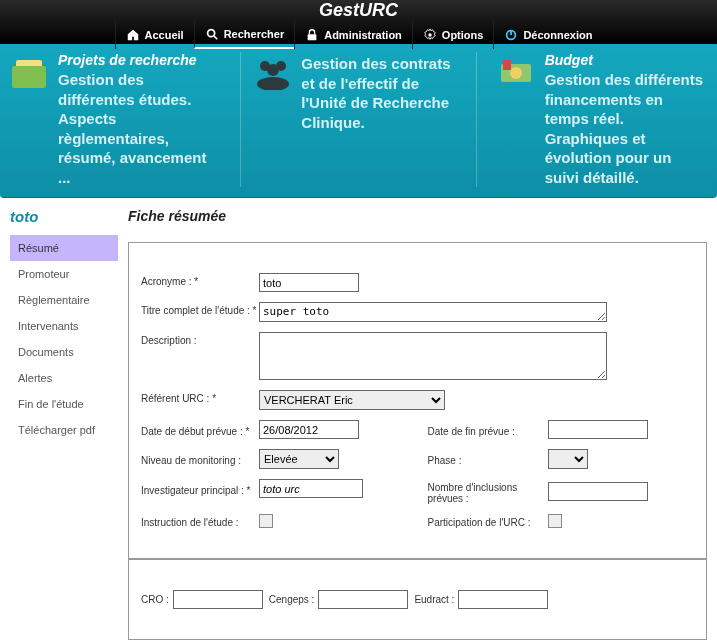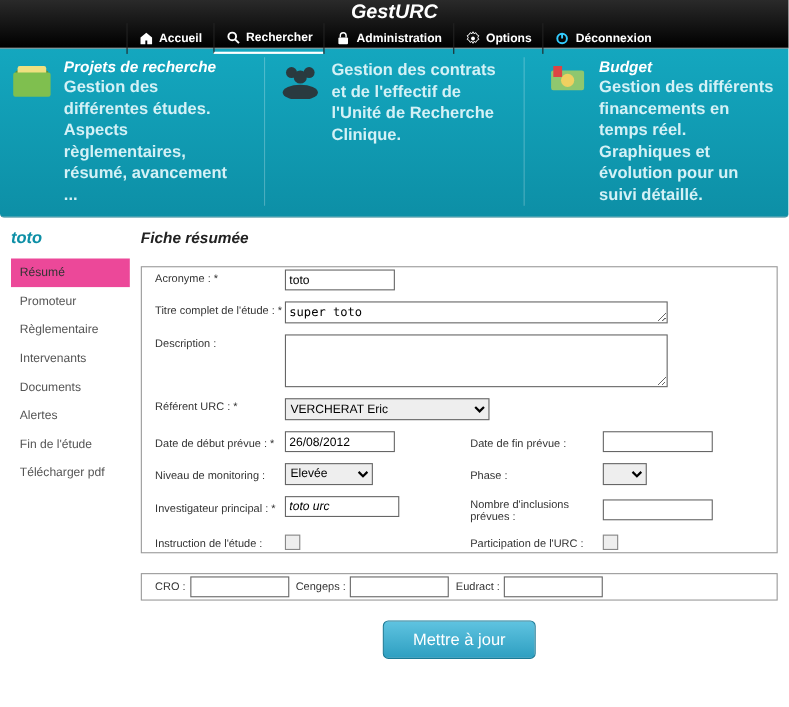--- a/index.html
+++ b/index.html
@@ -14,24 +14,24 @@
 .teal-bar { background: linear-gradient(#14a7bf, #0d8fa6); display: flex; padding: 8px 10px 10px 10px; gap: 20px; border-bottom:1px solid #0a6f82; border-radius:0 0 4px 4px;}
 .teal-col { flex: 1; display: flex; gap: 8px; }
 .teal-col.mid { border-left:1px solid rgba(255,255,255,0.25); border-right:1px solid rgba(255,255,255,0.25); padding:0 12px; }
 .teal-icon { width: 40px; height: 40px; display:flex; align-items:center; justify-content:center; }
 .teal-title { color: #fff; font-weight: bold; font-size: 14px; font-style: italic; font-family:"Trebuchet MS",sans-serif; }
 .teal-desc { color: #d4f1f6; font-size: 15px; line-height: 1.3; margin-top:2px;font-weight:bold;}
 .main { display: flex; padding: 10px 0 20px 10px; gap: 10px; }
 .sidebar { width: 108px; flex-shrink:0; }
 .side-title { color: #0d8fa6; font-weight: bold; font-size: 15px; font-style: italic; margin-bottom: 10px; font-family:"Trebuchet MS",sans-serif;}
 .side-item { padding: 7px 8px; font-size: 11px; color: #555; cursor: pointer; }
-.side-item.active { background: #ec4899; color:#333; }
+.side-item.active { background: #c4b5fd; color:#333; }
 .content { flex: 1; padding-right:10px;}
 .page-heading { font-weight: bold; font-size: 14px; margin-bottom: 18px; font-style:italic; font-family:"Trebuchet MS",sans-serif; color:#222;}
-.panel { border: 1px solid #999; padding: 2px 12px; margin-bottom: 18px; }
+.panel { border: 1px solid #999; padding: 30px 12px; }
 .row { display: flex; align-items: flex-start; margin-bottom: 10px; }
 .row:last-child{margin-bottom:0;}
 .lbl { width: 118px; font-size: 10px; color: #333; padding-top: 3px; flex-shrink:0;}
 .lbl2 { width: 130px; font-size: 10px; color: #333; padding-top: 3px; flex-shrink:0; padding-left:10px;}
 input[type=text].fld { border: 1px solid #666; padding: 2px 3px; font-size: 11px; height: 19px; }
 .fld-sm { width: 100px; }
 .fld-md { width: 104px; font-style: italic; }
 textarea.fld { border: 1px solid #666; font-family: monospace; font-size: 11px; padding: 2px 3px; resize: both; }
 .ta-title { width: 348px; height: 20px; }
 .ta-desc { width: 348px; height: 48px; }

